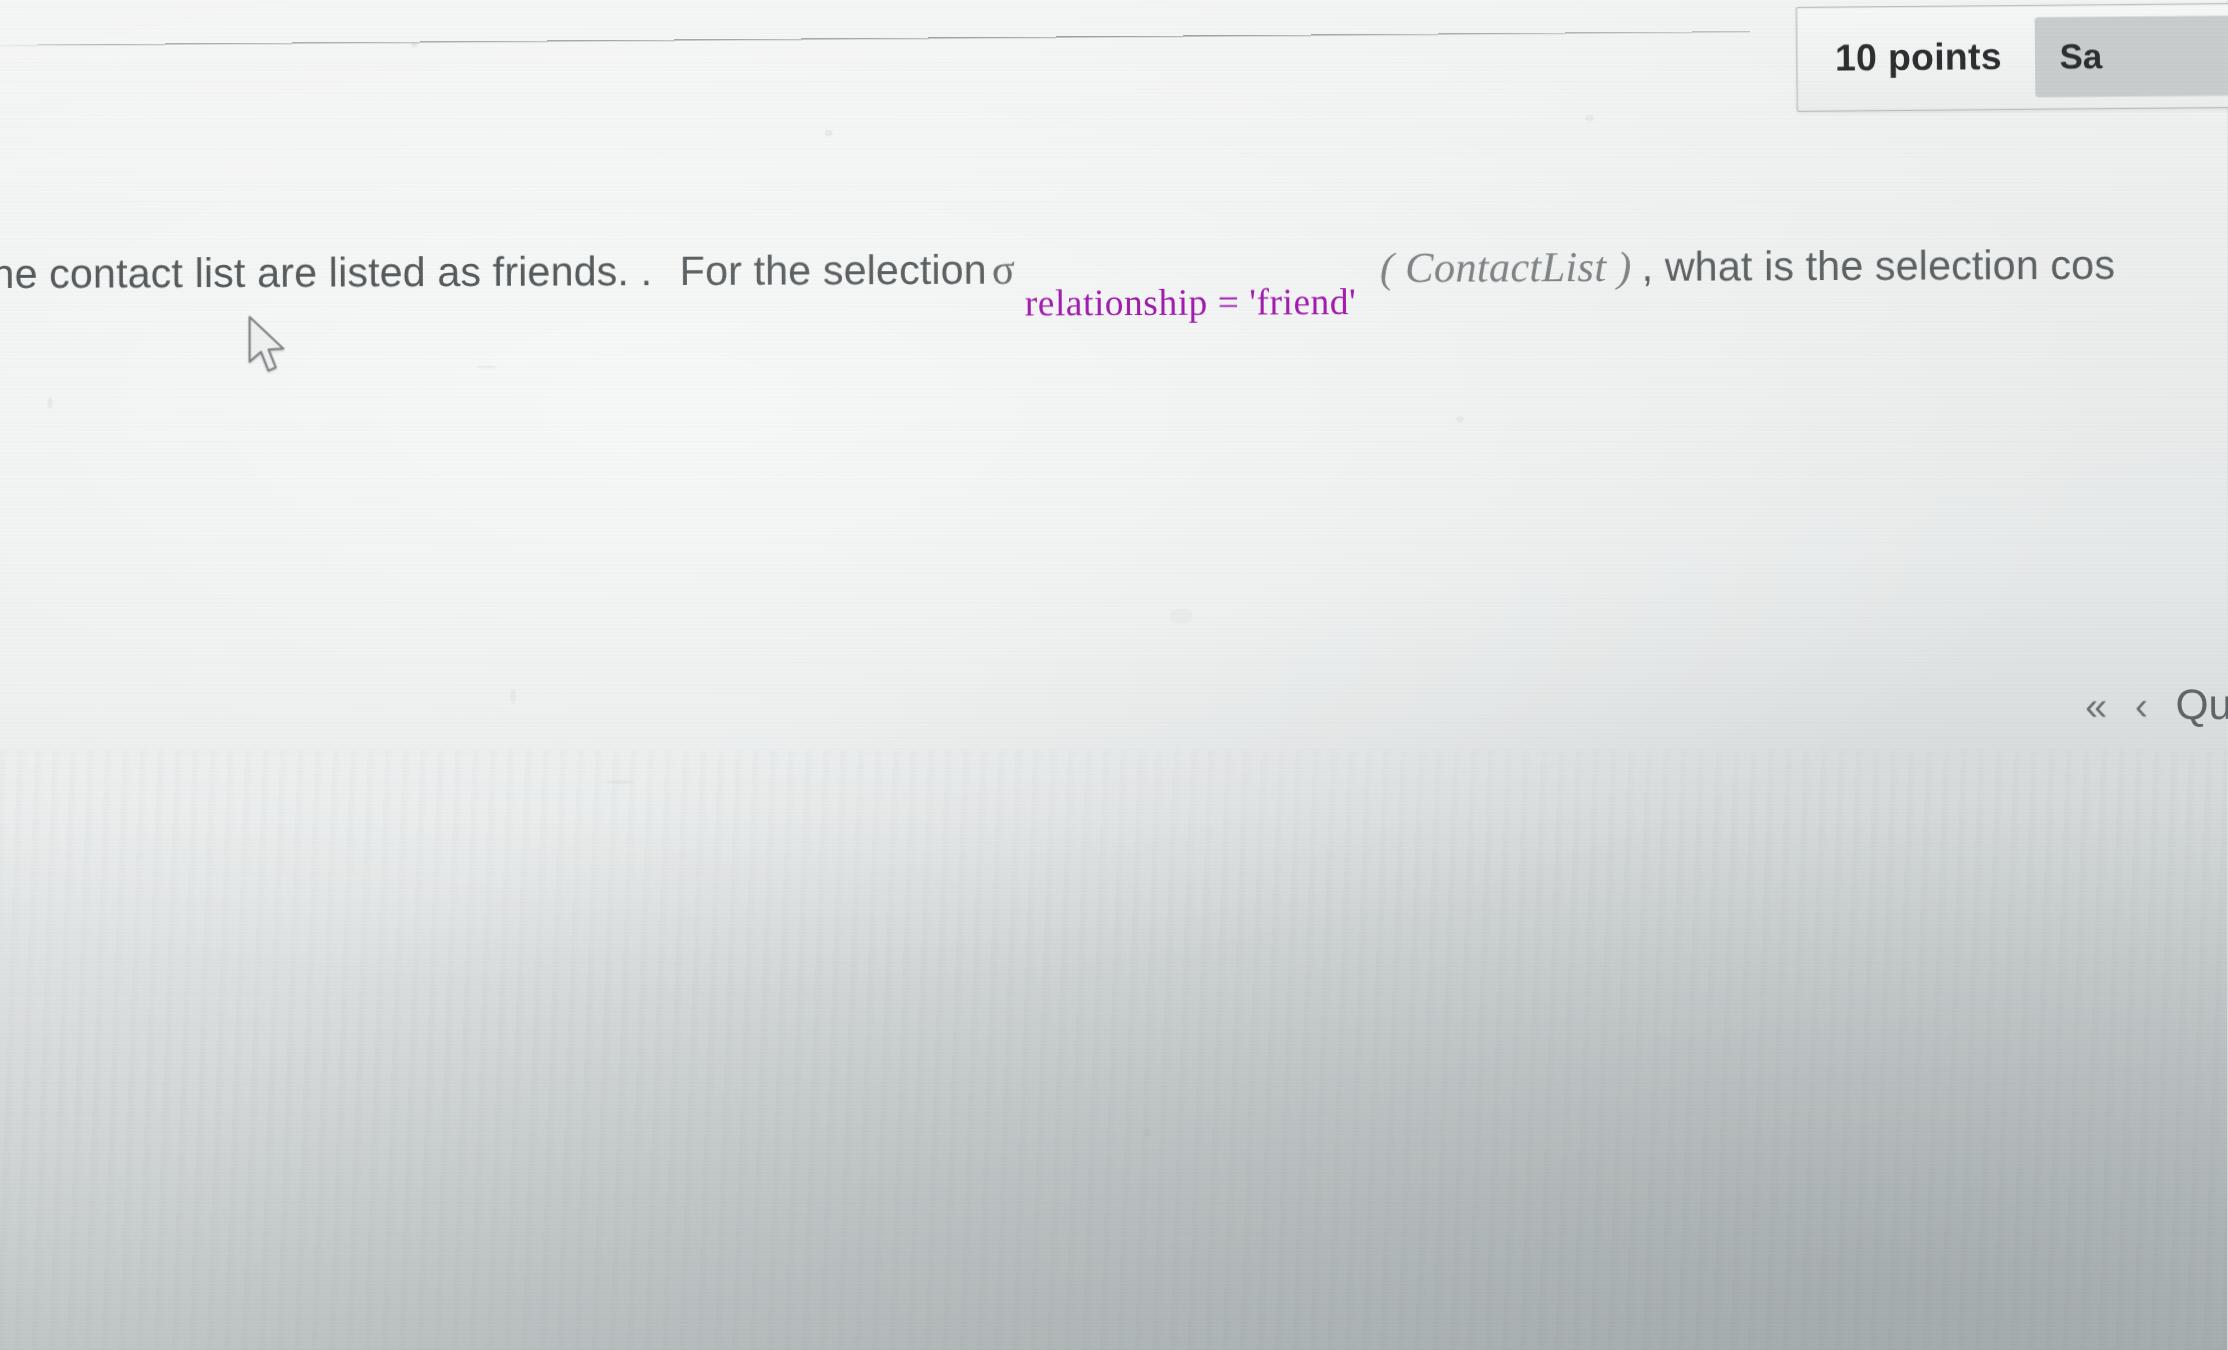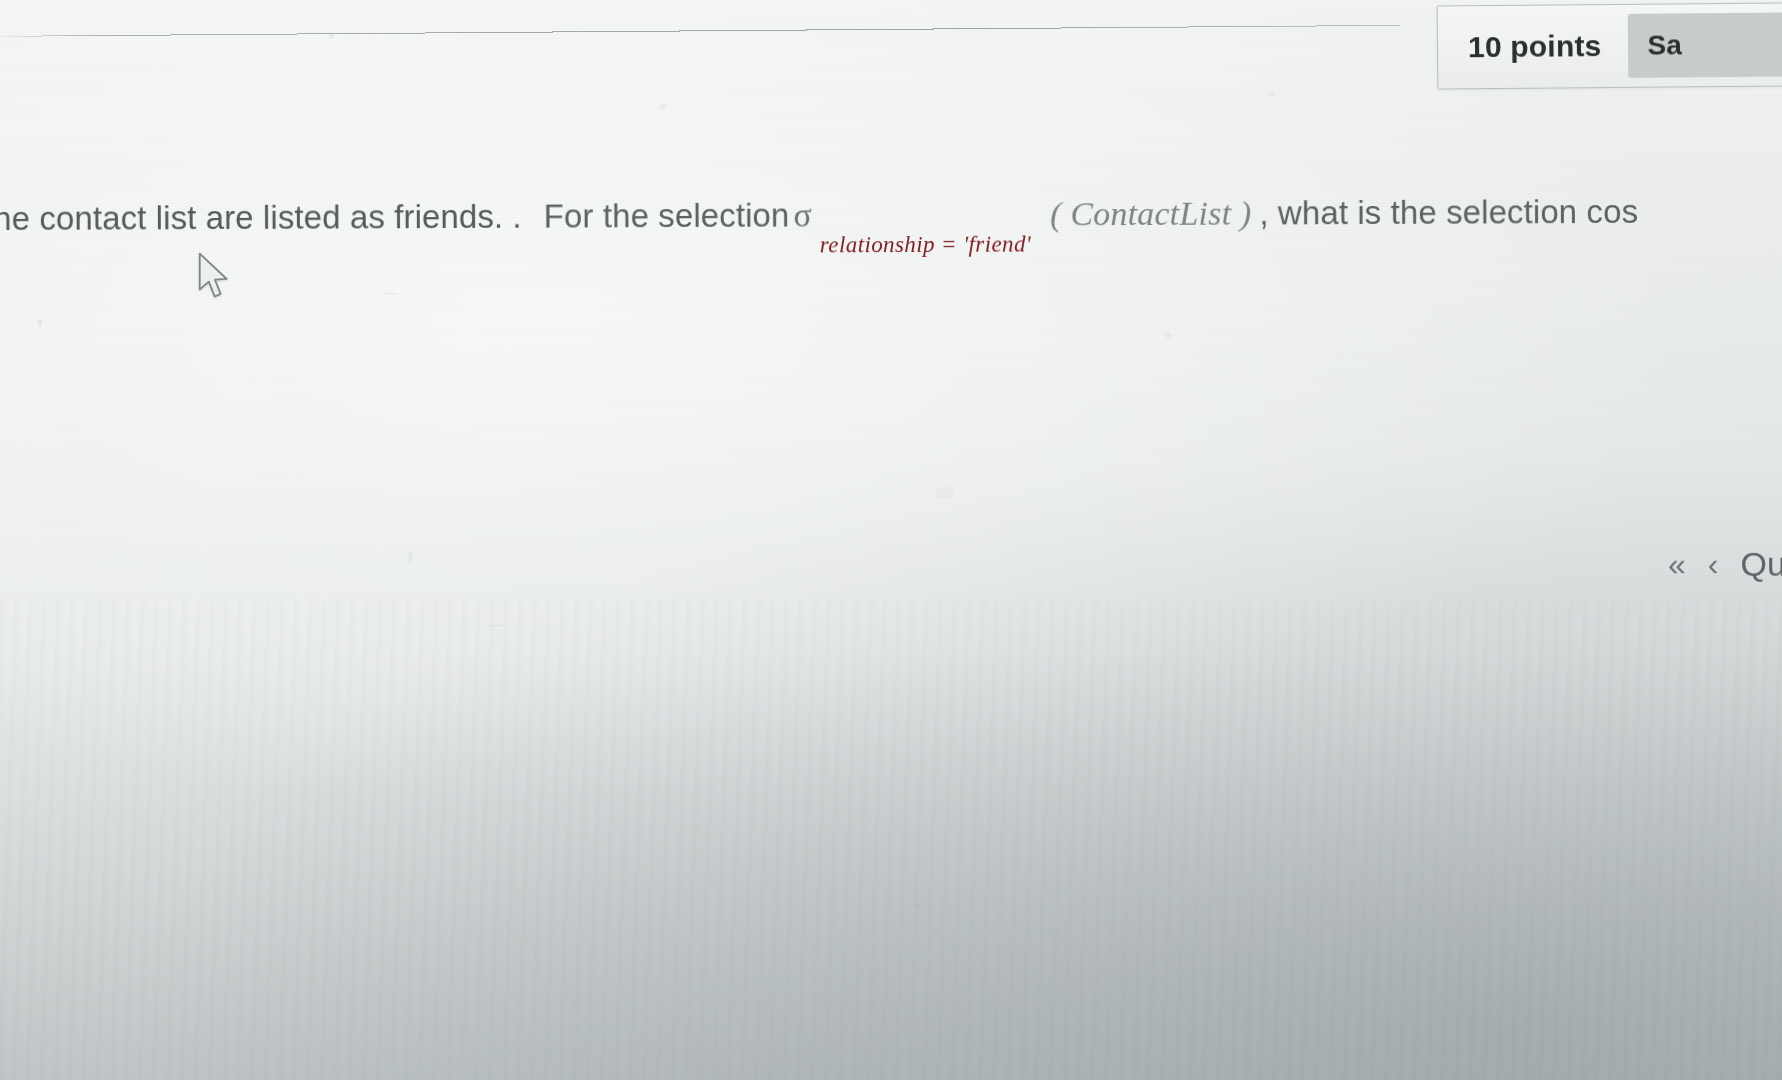--- a/index.html
+++ b/index.html
@@ -93,23 +93,22 @@
   }
   .sigma{
     font-family:"Liberation Serif", serif;
     font-style:normal;
     font-size:34px;
     color:#6c7274;
     padding:0 2px;
   }
   .subscript{
     font-family:"Liberation Serif", serif;
-    font-style:italic;
-    font-size:23px;
-    color:#7f1d1d;
+    font-size:30px;
+    color:#a21caf;
     position:relative;top:26px;
     margin-left:6px;
     letter-spacing:.4px;
   }
   .mathparen{
     font-family:"Liberation Serif", serif;
     font-style:italic;
     font-size:34px;
     color:#7f8587;
     margin-left:19px;

